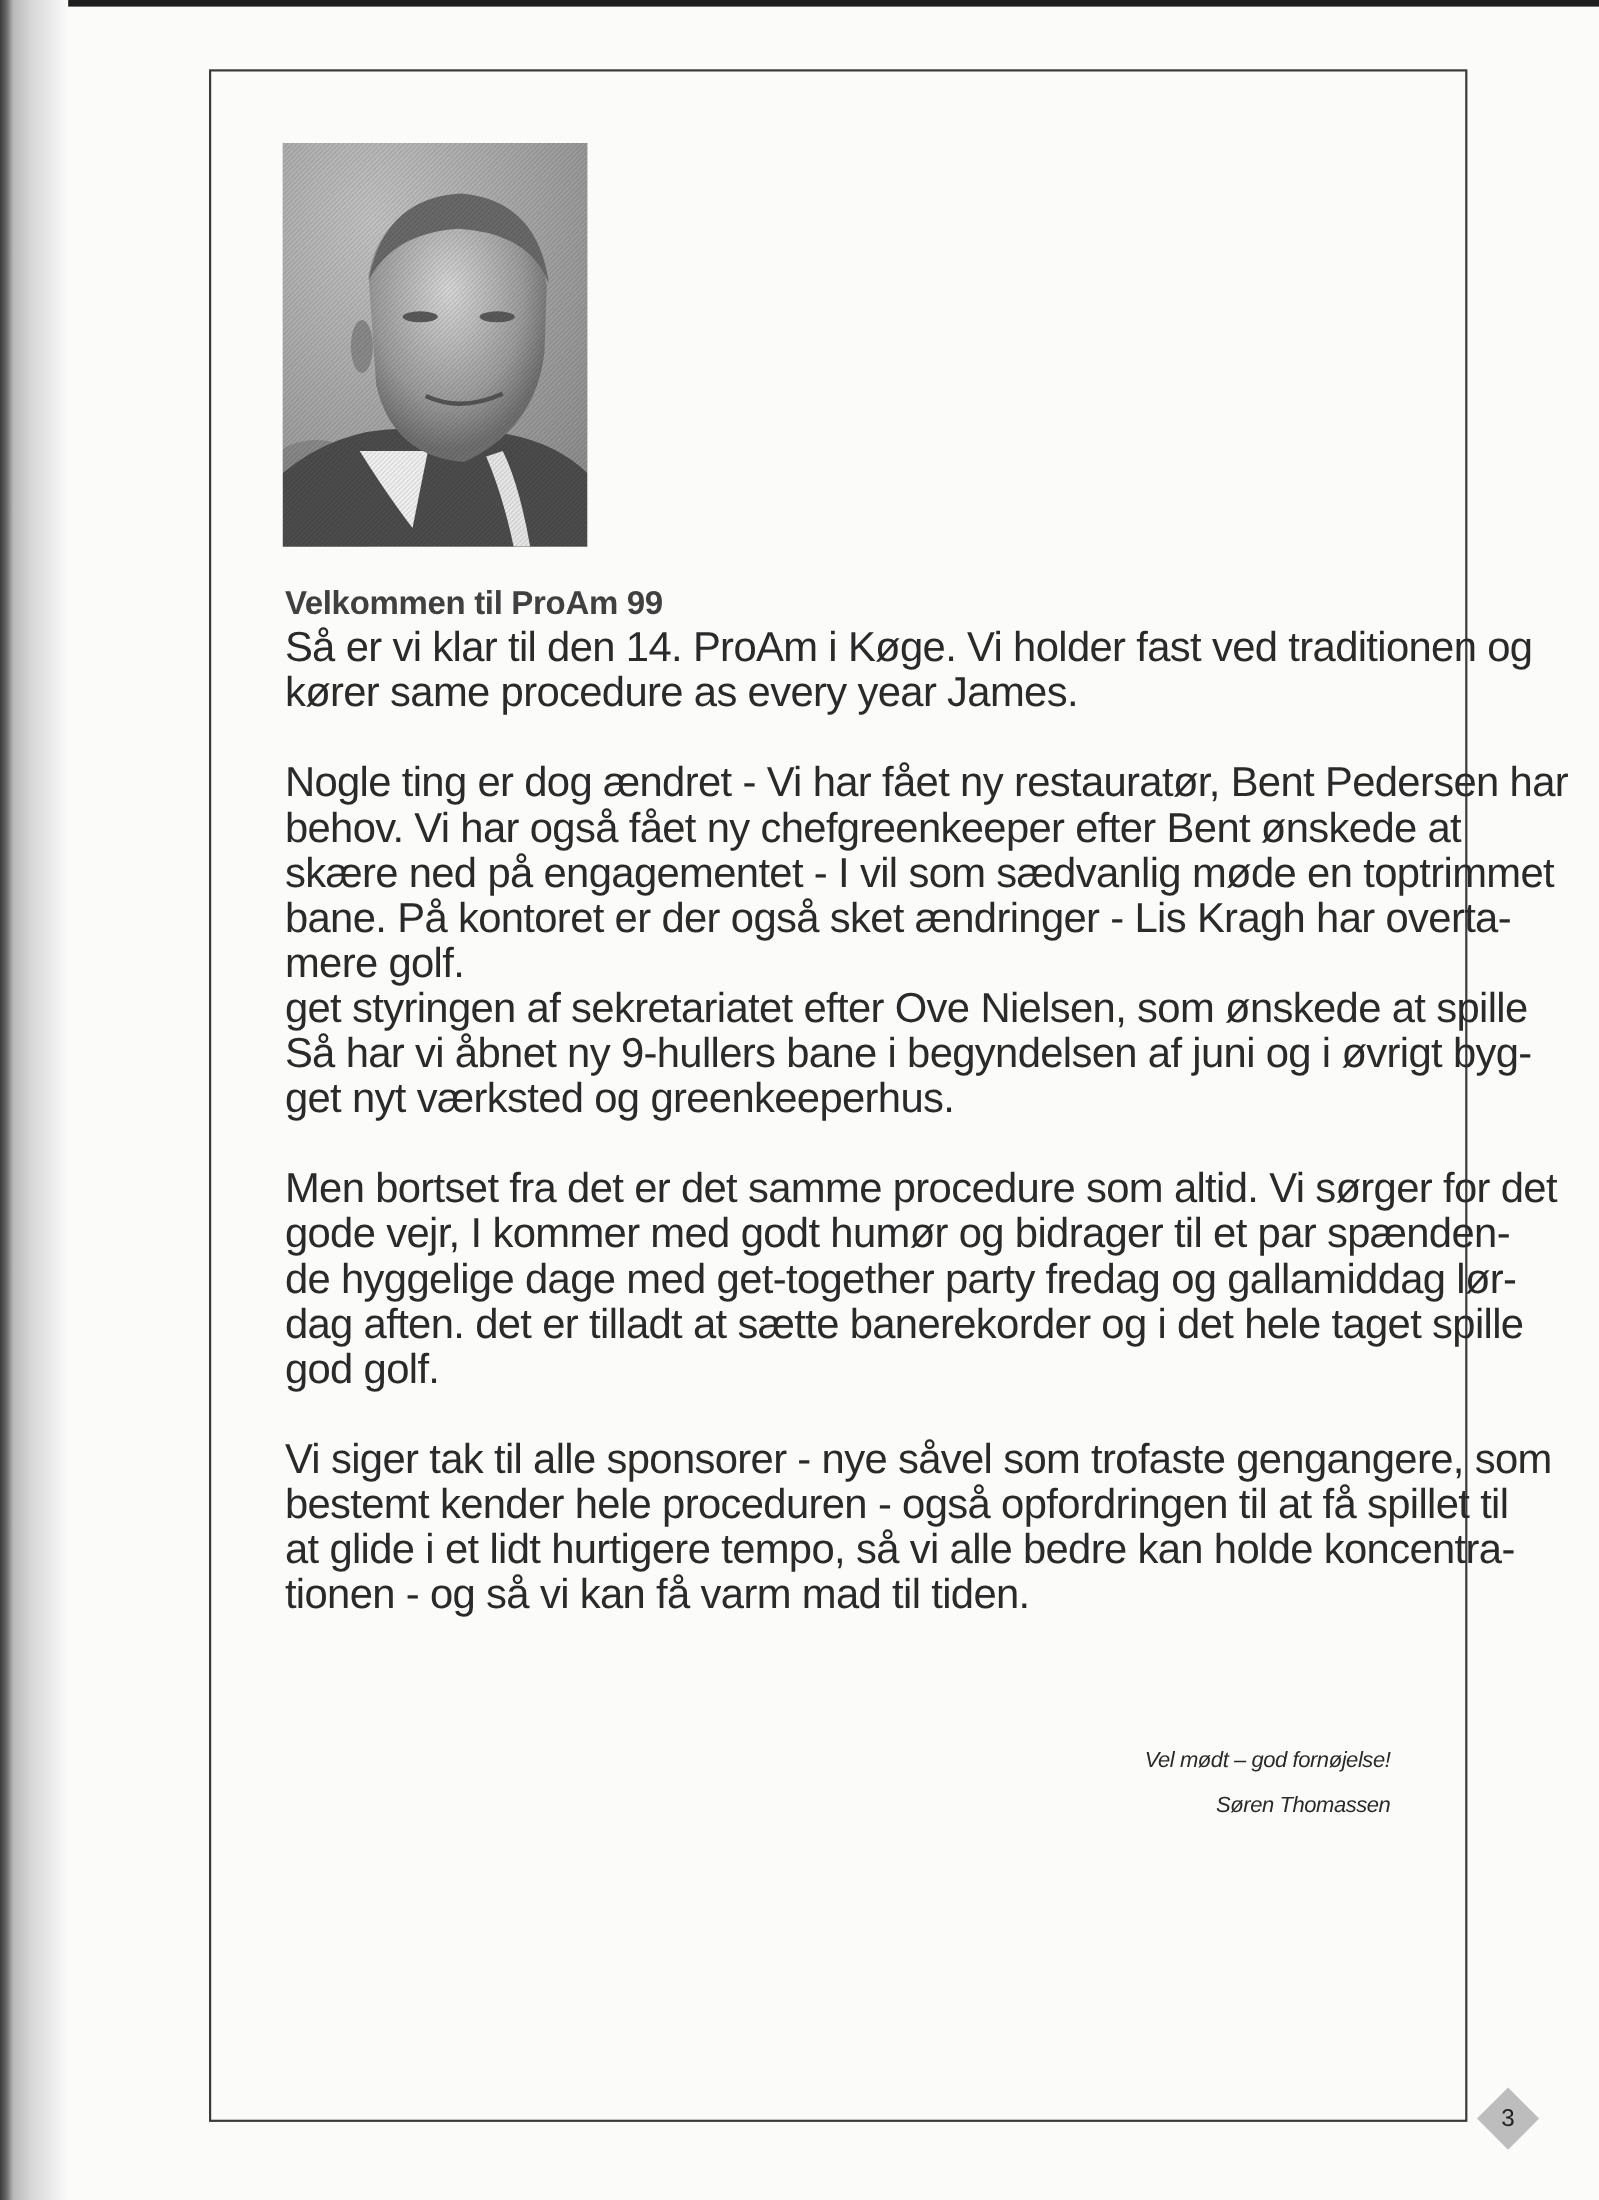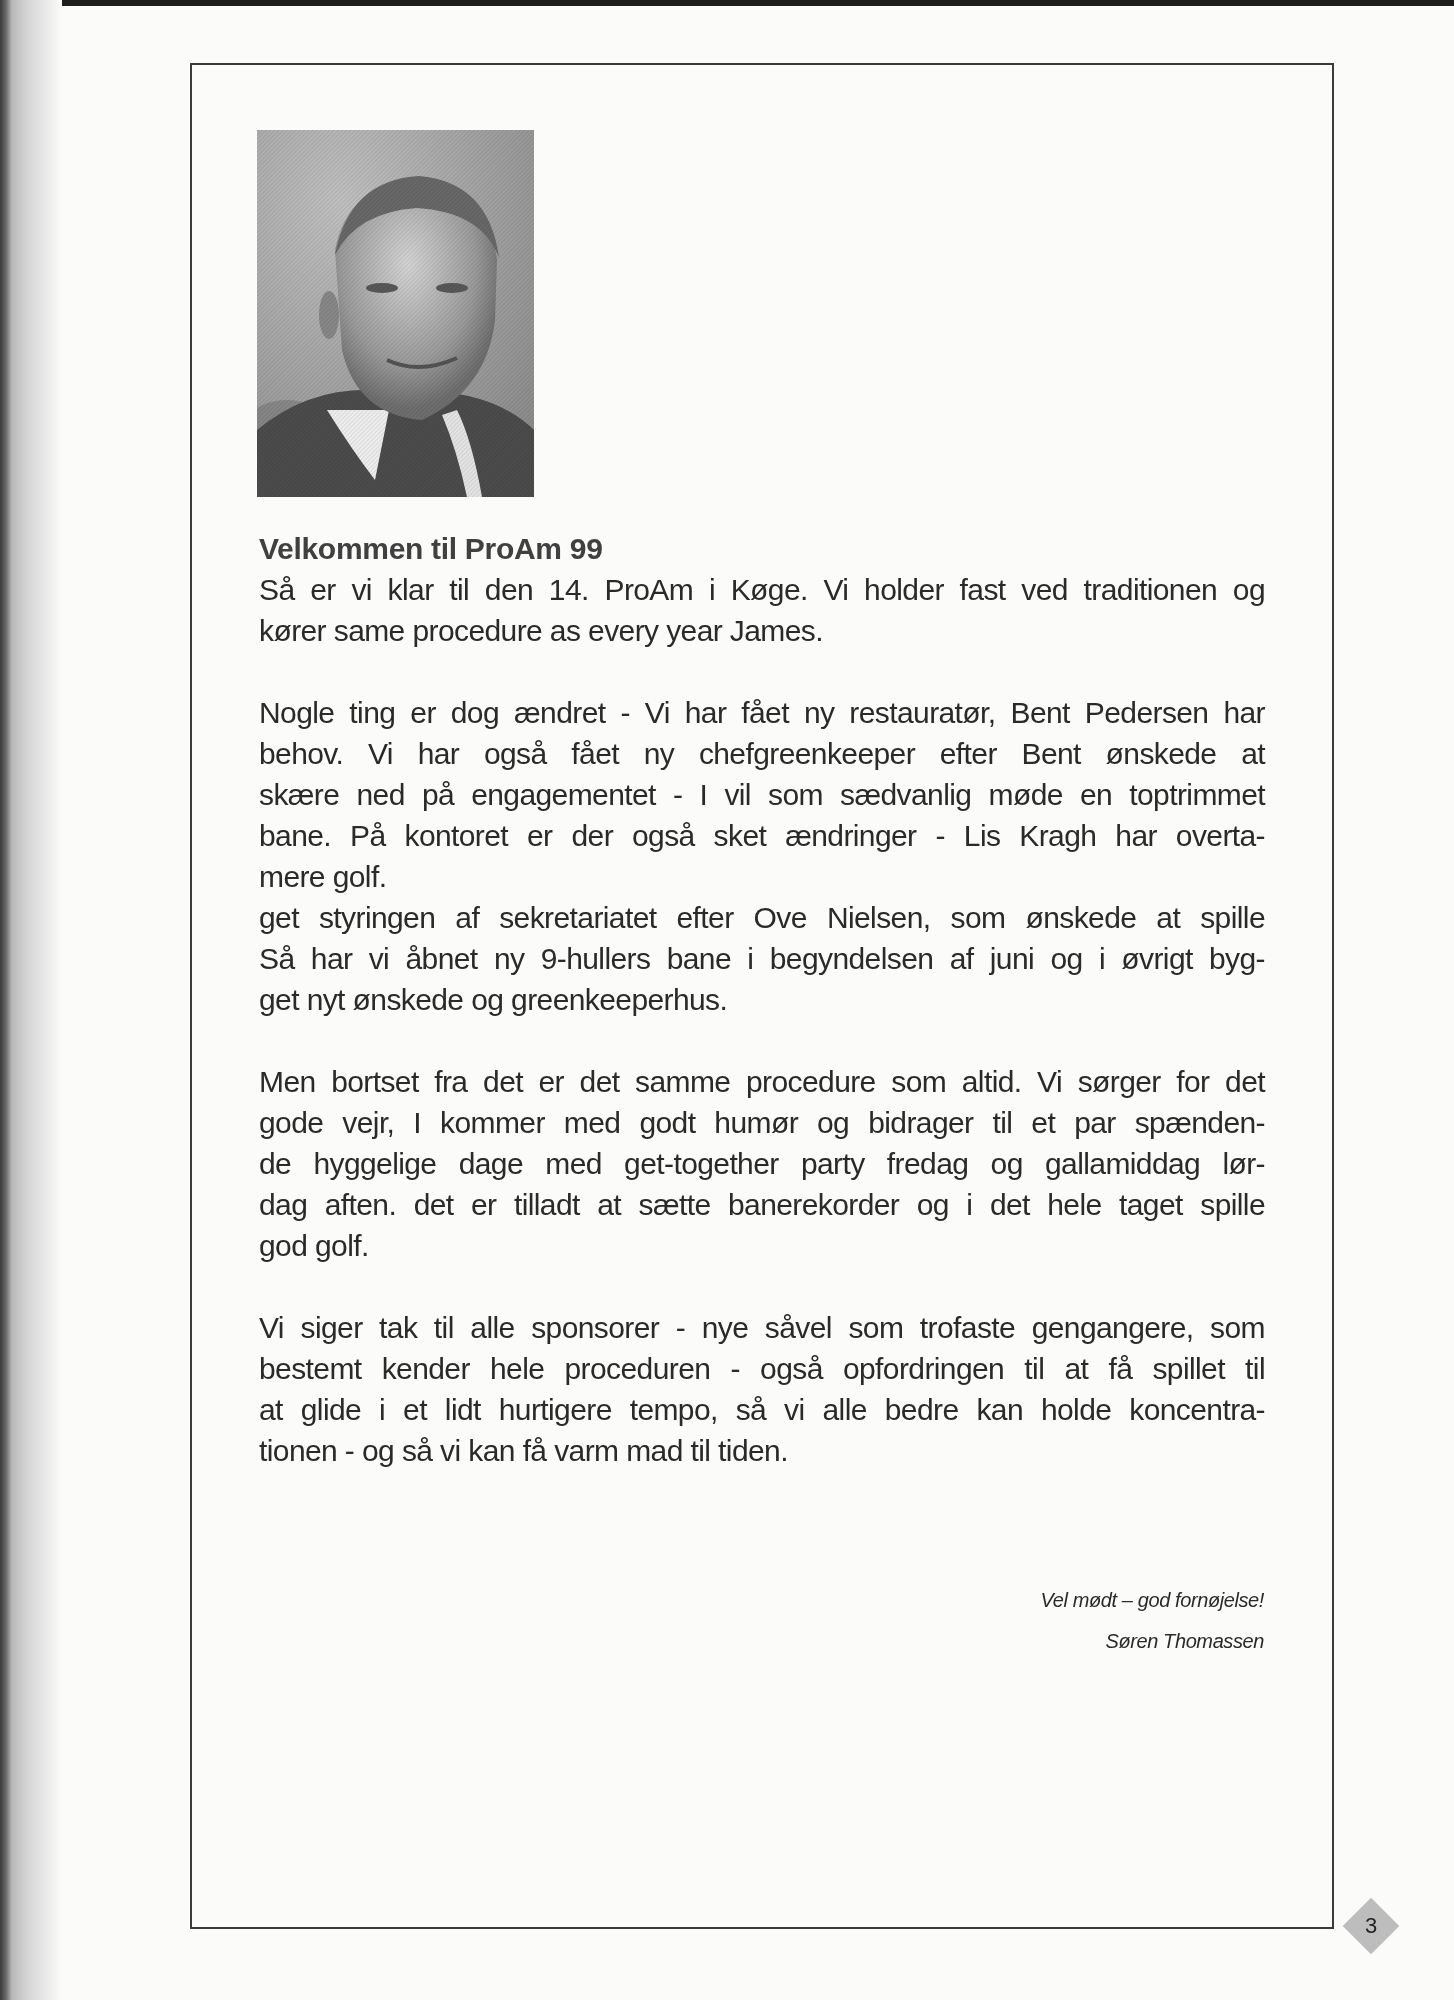--- a/index.html
+++ b/index.html
@@ -12,21 +12,21 @@
   .top-edge { position: absolute; left: 0; top: 0; width: 1454px; height: 6px; background: #1e1e1e; }
   .spine { position: absolute; left: 0; top: 0; width: 62px; height: 2000px;
     background: linear-gradient(to right, #3a3a3a 0px, #6a6a6a 6px, #b9b9b9 12px, #d6d6d6 28px, #ececec 48px, #fbfbfa 62px); }
   .frame { position: absolute; left: 190px; top: 63px; width: 1144px; height: 1866px;
     border: 2px solid #3b3b3b; box-sizing: border-box; }
   .photo { position: absolute; left: 257px; top: 130px; width: 277px; height: 367px; overflow: hidden;
     background: #9a9a9a; }
   .photo svg { display: block; }
   .article { position: absolute; left: 259px; top: 528px; width: 1006px; }
   .heading { font-weight: bold; font-size: 30px; line-height: 41px; margin: 0; color: #404040; letter-spacing: -0.3px; }
-  .para { font-size: 30px; line-height: 41px; margin: 0 0 41px 0; letter-spacing: -0.6px; text-align: justify; }
+  .para { font-size: 38px; line-height: 41px; margin: 0 0 41px 0; letter-spacing: -0.6px; text-align: justify; }
   .para.first { margin-top: 0; }
   .line { display: block; text-align: justify; text-align-last: justify; white-space: nowrap; }
   .line.last { text-align-last: left; }
   .signoff { position: absolute; right: 190px; top: 1580px; text-align: right; font-style: italic; font-size: 20px; line-height: 41px; letter-spacing: -0.4px; }
   .page-badge { position: absolute; left: 1351px; top: 1906px; width: 40px; height: 40px; transform: rotate(45deg);
     background: #bdbdbd; }
   .page-num { position: absolute; left: 1351px; top: 1906px; width: 40px; height: 40px; line-height: 40px; text-align: center;
     font-size: 22px; color: #222; }
 </style>
 </head>
@@ -78,21 +78,21 @@
   </p>
 
   <p class="para">
     <span class="line">Nogle ting er dog ændret - Vi har fået ny restauratør, Bent Pedersen har</span>
     <span class="line">behov. Vi har også fået ny chefgreenkeeper efter Bent ønskede at</span>
     <span class="line">skære ned på engagementet - I vil som sædvanlig møde en toptrimmet</span>
     <span class="line">bane. På kontoret er der også sket ændringer - Lis Kragh har overta-</span>
     <span class="line last">mere golf.</span>
     <span class="line">get styringen af sekretariatet efter Ove Nielsen, som ønskede at spille</span>
     <span class="line">Så har vi åbnet ny 9-hullers bane i begyndelsen af juni og i øvrigt byg-</span>
-    <span class="line last">get nyt ønskede og greenkeeperhus.</span>
+    <span class="line last">get nyt værksted og greenkeeperhus.</span>
   </p>
 
   <p class="para">
     <span class="line">Men bortset fra det er det samme procedure som altid. Vi sørger for det</span>
     <span class="line">gode vejr, I kommer med godt humør og bidrager til et par spænden-</span>
     <span class="line">de hyggelige dage med get-together party fredag og gallamiddag lør-</span>
     <span class="line">dag aften. det er tilladt at sætte banerekorder og i det hele taget spille</span>
     <span class="line last">god golf.</span>
   </p>
 

